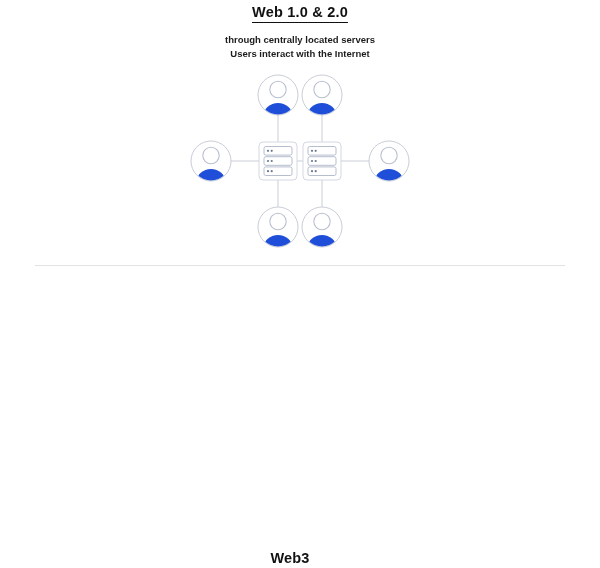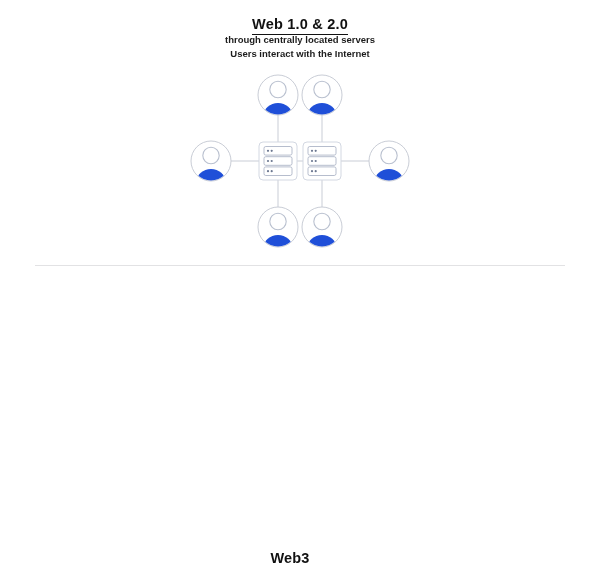--- a/index.html
+++ b/index.html
@@ -46,21 +46,21 @@
   }
 
   
   svg{display:block;}
 </style>
 </head>
 <body>
 
 <div class="section" style="height:258px;">
 
-  <div style="position:absolute;left:0;top:16px;width:600px;">
+  <div style="position:absolute;left:0;top:4px;width:600px;">
     <h1 class="title"><span>Web 1.0 &amp; 2.0</span></h1>
   </div>
 
   <div style="position:absolute;left:0;top:33px;width:600px;">
     <p class="subtitle">through centrally located servers</p>
     <p class="subtitle">Users interact with the Internet</p>
   </div>
 
   <div style="position:absolute;left:190px;top:72px;">
     <svg width="220" height="178" viewBox="0 0 220 178">

